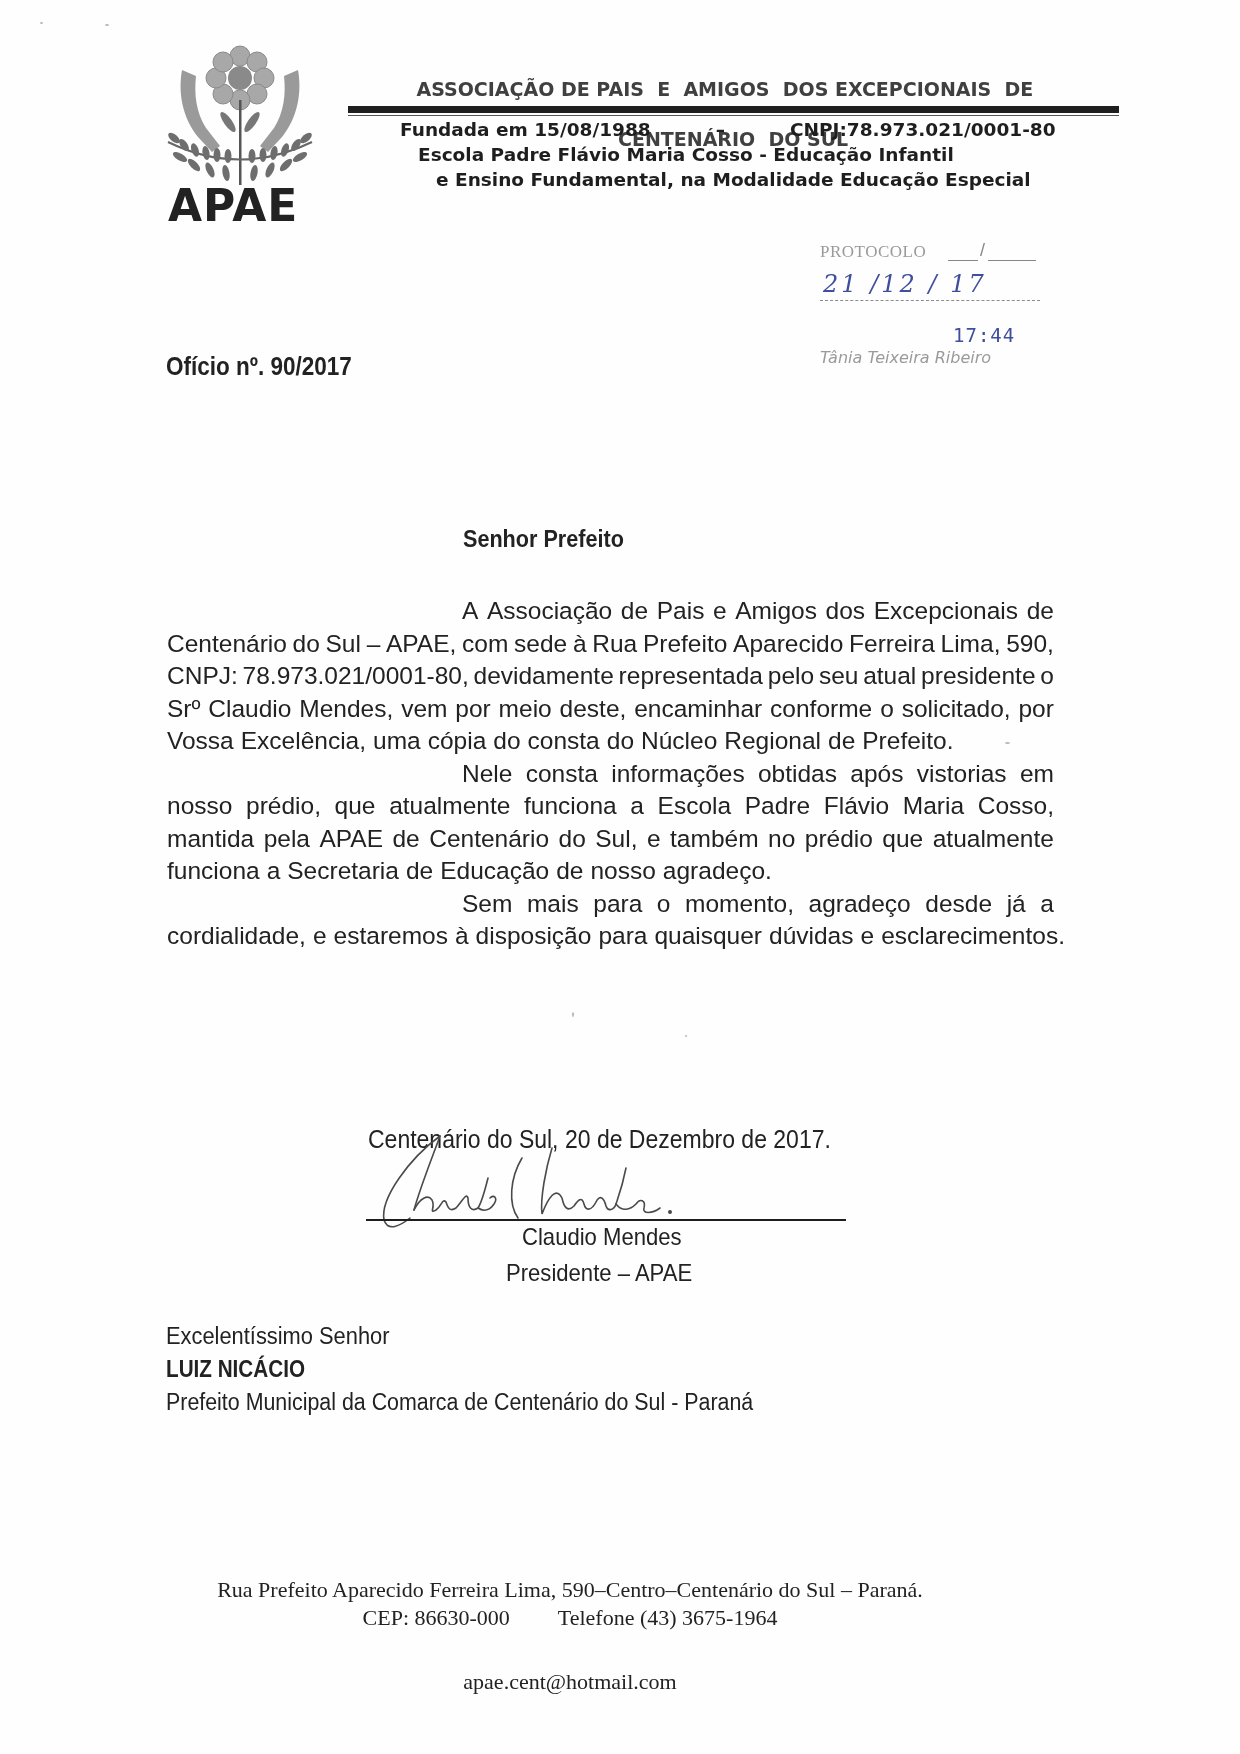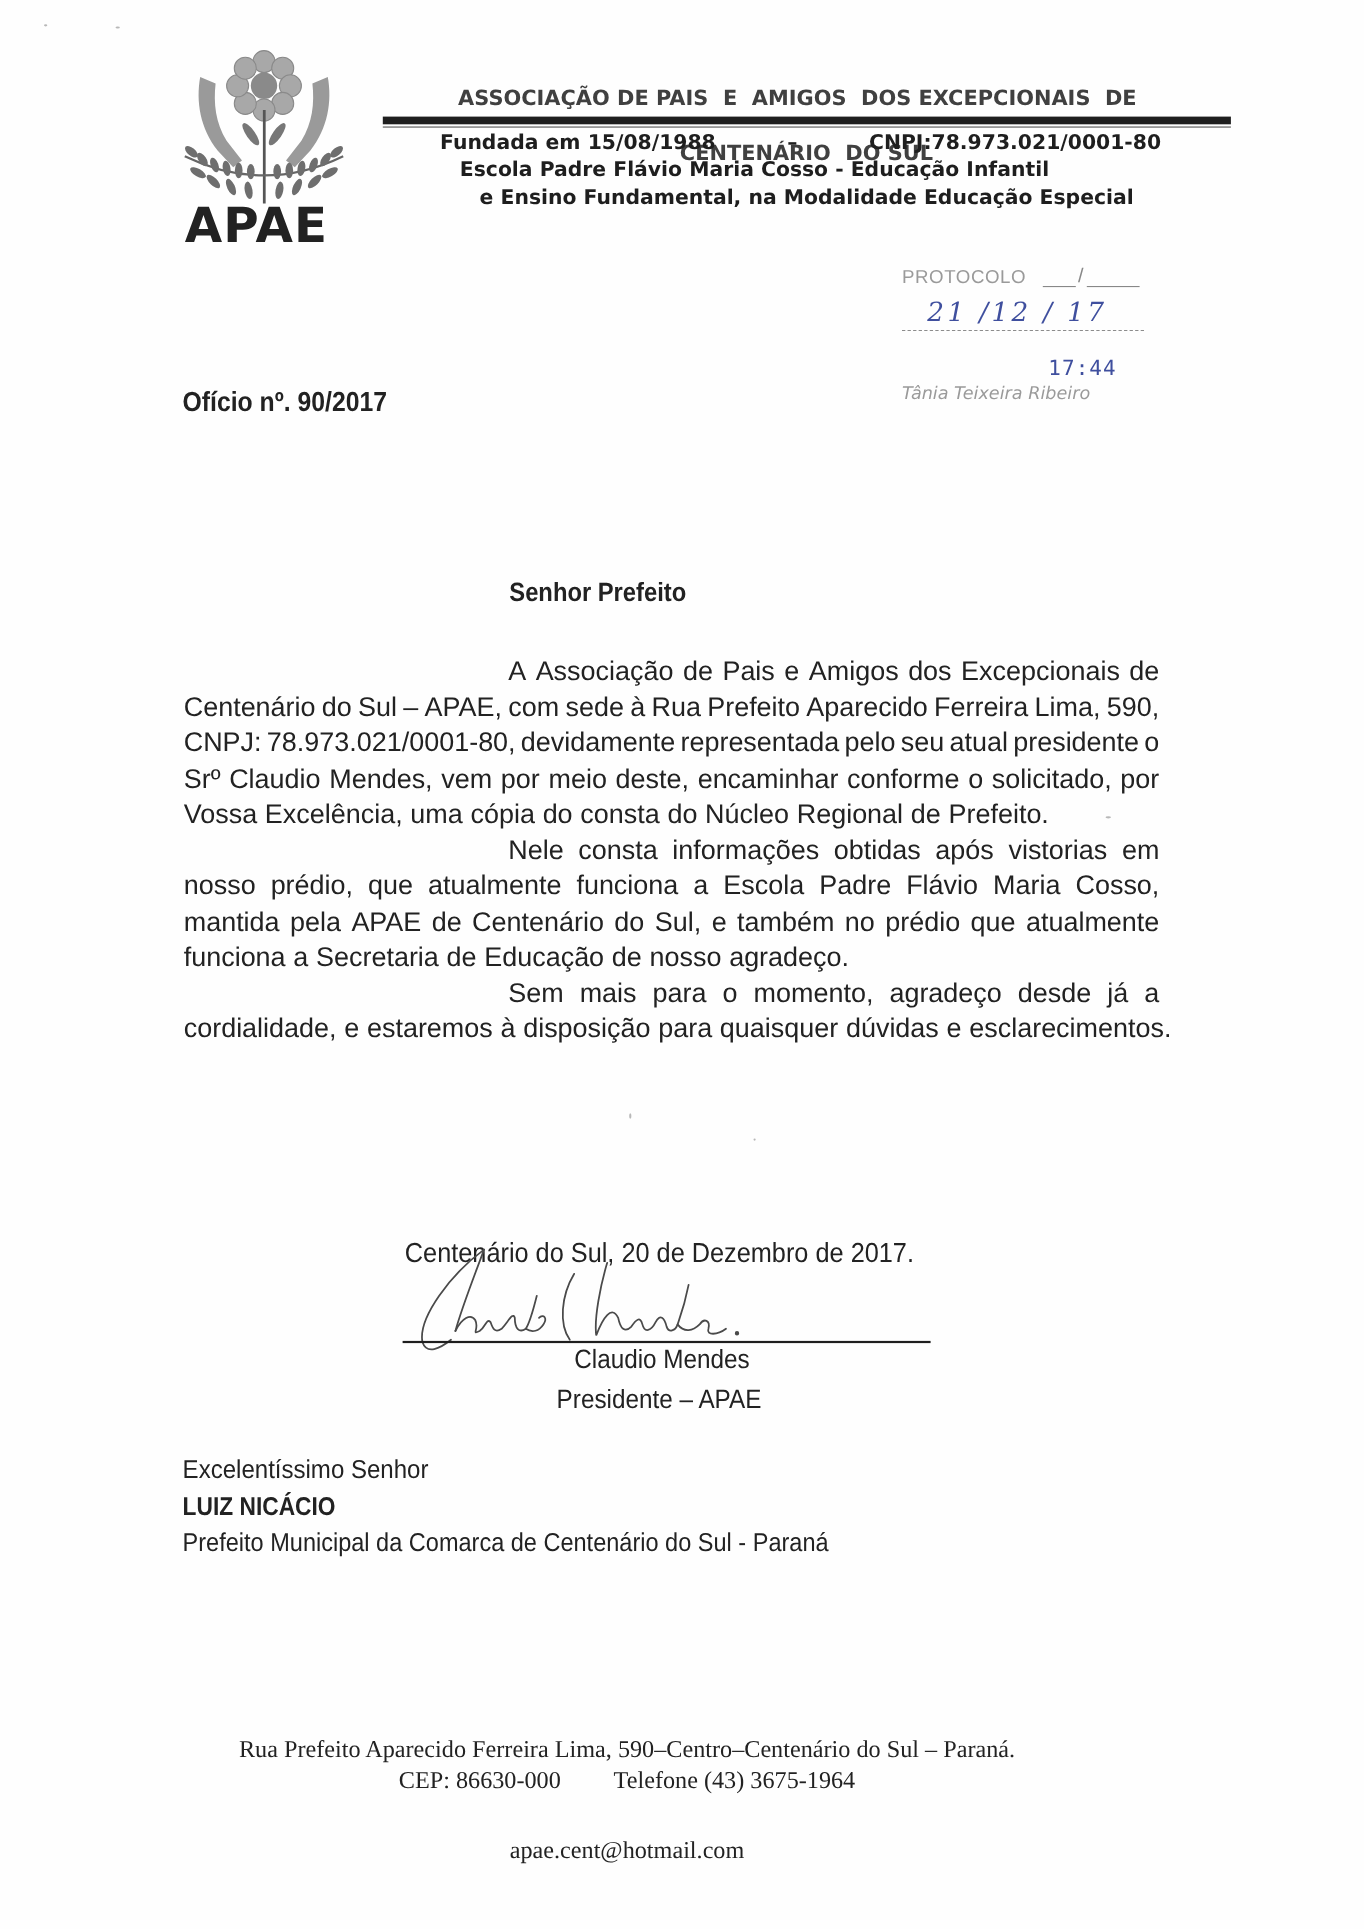--- a/index.html
+++ b/index.html
@@ -38,29 +38,29 @@
     .lh-sub .row1 { display: flex; white-space: pre; gap: 13px; }
     .lh-sub .row1 .dash { margin-left: 52px; margin-right: 52px; }
     .lh-sub .row2 { padding-left: 18px; }
     .lh-sub .row3 { padding-left: 36px; }
 
     
     .stamp {
       position: absolute; left: 815px; top: 238px; width: 240px; height: 120px;
     }
     .stamp .label {
-      position: absolute; left: 5px; top: 4px; font-family: Liberation Sans, sans-serif;
+      position: absolute; left: 5px; top: 4px; font-family: Liberation Serif, serif;
       font-size: 17px; color: #9a9a9a; letter-spacing: 0.5px;
     }
     .stamp .blank1 { position: absolute; left: 133px; top: 22px; width: 30px; border-bottom: 1px solid #888; }
     .stamp .slash-a { position: absolute; left: 165px; top: 2px; font-size: 18px; color: #888; }
     .stamp .blank2 { position: absolute; left: 173px; top: 22px; width: 48px; border-bottom: 1px solid #888; }
     .stamp .date {
       position: absolute; left: 8px; top: 32px; font-family: "DejaVu Serif", serif; font-style: italic;
-      font-size: 24px; color: #3f4f9e; letter-spacing: 3px; white-space: pre; margin-left: 20px;
+      font-size: 24px; color: #3f4f9e; letter-spacing: 3px; white-space: pre;
     }
     .stamp .dateline { position: absolute; left: 5px; top: 62px; width: 220px; border-bottom: 1px dashed #8c8c8c; }
     .stamp .name {
       position: absolute; left: 5px; top: 64px; font-family: "DejaVu Sans", sans-serif; font-style: italic;
       font-size: 16px; color: #9a9a9a; white-space: nowrap; margin-top: 46px;
     }
     .stamp .time {
       position: absolute; left: 138px; top: 86px; font-family: "DejaVu Sans Mono", monospace;
       font-size: 19px; color: #3f4f9e; letter-spacing: 1px;
     }

